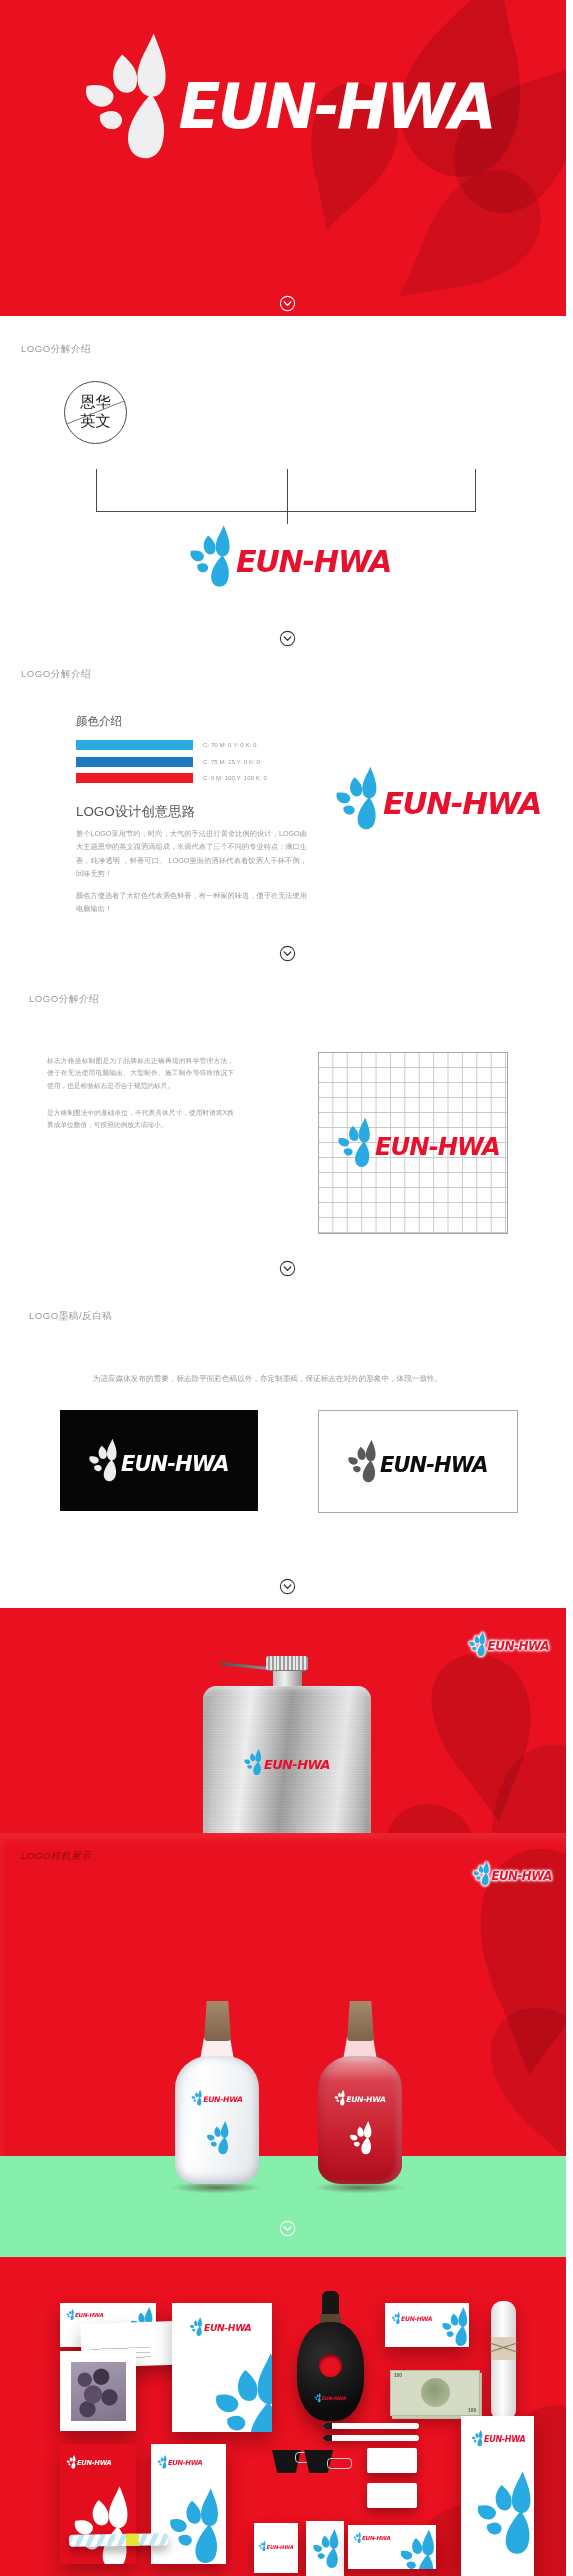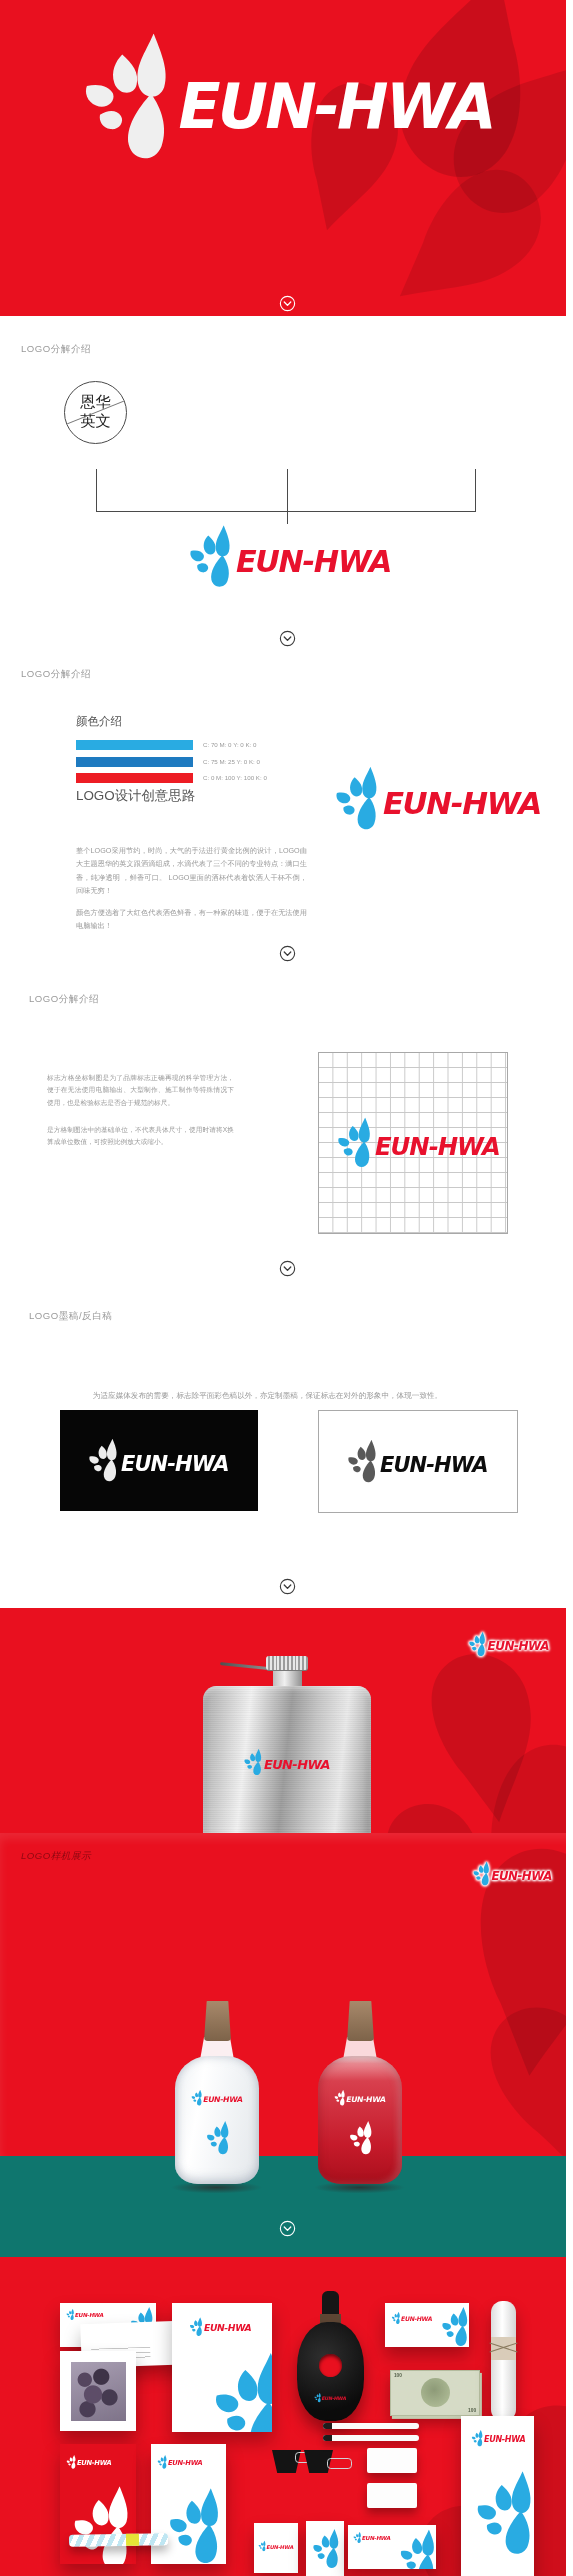--- a/index.html
+++ b/index.html
@@ -1,37 +1,37 @@
 <!DOCTYPE html>
 <html><head>
 <meta charset="utf-8">
 <style>
   html,body{margin:0;padding:0;background:#ffffff;}
-  #page{position:relative;width:566px;height:2576px;overflow:hidden;background:#0f766e;
+  #page{position:relative;width:566px;height:2576px;overflow:hidden;background:#86efac;
         font-family:"Liberation Sans","DejaVu Sans",sans-serif;}
   section{position:absolute;left:0;width:574px;overflow:hidden;}
   .red-bg{background:#e9101f;}
   .sec-label{position:absolute;font-size:9.6px;color:#9a9a9a;letter-spacing:0.5px;}
   .sec-label.on-red{color:rgba(70,0,5,.55);}
   .logo-svg{position:absolute;display:block;}
   .sticker{filter:drop-shadow(0 0 0.8px #fff) drop-shadow(0 0 0.8px #fff) drop-shadow(0 0 0.8px #fff);}
   .chev{position:absolute;width:17px;height:17px;color:#3a3a3a;cursor:pointer;}
   .chev.white{color:#fff;}
   
   .circle{position:absolute;width:63px;height:63px;border-radius:50%;top:381px;overflow:hidden;}
   .circle.outline{border:1px solid #4a4a4a;background:#fff;width:61px;height:61px;}
   .cn-serif{font-family:"Liberation Serif","DejaVu Serif",serif;color:#222;}
   .cap{position:absolute;top:449px;width:134px;text-align:center;font-size:8.6px;color:#555;}
   .bracket{position:absolute;left:96px;top:469px;width:378px;height:42px;
            border-left:1px solid #4a4a4a;border-right:1px solid #4a4a4a;border-bottom:1px solid #4a4a4a;}
   .stem{position:absolute;left:287px;top:469px;width:1px;height:55px;background:#4a4a4a;}
   
   .swatch{position:absolute;left:76px;width:117px;height:9.6px;}
   .cmyk{position:absolute;left:203px;font-size:6.2px;color:#9a9a9a;line-height:9.6px;}
-  .para{position:absolute;font-size:7.2px;line-height:1.85;color:#999;text-align:justify;margin-top:17px;}
+  .para{position:absolute;font-size:7.2px;line-height:1.85;color:#999;text-align:justify;}
   .h-cn{position:absolute;color:#555;}
   
   .grid-box{position:absolute;left:318px;top:1052px;width:188px;height:180px;border:1px solid #a8a8a8;
     background-image:linear-gradient(to right,#c9c9c9 1px,transparent 1px),
                      linear-gradient(to bottom,#c9c9c9 1px,transparent 1px);
     background-size:14.4px 15px;background-position:-1px -1px;}
   
   .mono-black{position:absolute;left:60px;top:1410px;width:198px;height:101px;background:#060606;}
   .mono-white{position:absolute;left:318px;top:1410px;width:198px;height:101px;background:#fff;border:1px solid #a9a9a9;}
   
@@ -178,21 +178,21 @@
     <div class="sec-label" style="left:21px;top:7.6px">LOGO分解介绍</div>
     <div class="h-cn" style="left:76px;top:54px;font-size:11.5px">颜色介绍</div>
 
     <div class="swatch" style="top:80px;background:#29abe2"></div>
     <div class="swatch" style="top:97px;background:#1e7ac0"></div>
     <div class="swatch" style="top:113px;background:#ed1c24"></div>
     <div class="cmyk" style="top:80px">C: 70 M: 0 Y: 0 K: 0</div>
     <div class="cmyk" style="top:97px">C: 75 M: 25 Y: 0 K: 0</div>
     <div class="cmyk" style="top:113px">C: 0 M: 100 Y: 100 K: 0</div>
 
-    <div class="h-cn" style="left:76px;top:127px;font-size:13.4px">LOGO设计创意思路</div>
+    <div class="h-cn" style="left:76px;top:143px;font-size:13.4px">LOGO设计创意思路</div>
     <div class="para" style="left:76px;top:167px;width:231px">整个LOGO采用节约，时尚，大气的手法进行黄金比例的设计，LOGO由大主题恩华的英文跟酒滴组成，水滴代表了三个不同的专业特点：满口生香，纯净透明 ，鲜香可口。 LOGO里面的酒杯代表着饮酒人干杯不倒，回味无穷！</div>
     <div class="para" style="left:76px;top:229px;width:231px">颜色方便选着了大红色代表酒色鲜香，有一种家的味道，便于在无法使用电脑输出！</div>
 
     <svg class="logo-svg" style="left:333px;top:103px" width="210" height="73" viewBox="0 0 220 76">
         <use href="#logo"></use>
       </svg>
     <svg class="chev" style="left:279px;top:285px" viewBox="0 0 18 18" width="17" height="17">
         <use href="#chevicon"></use>
       </svg>
   </section>

